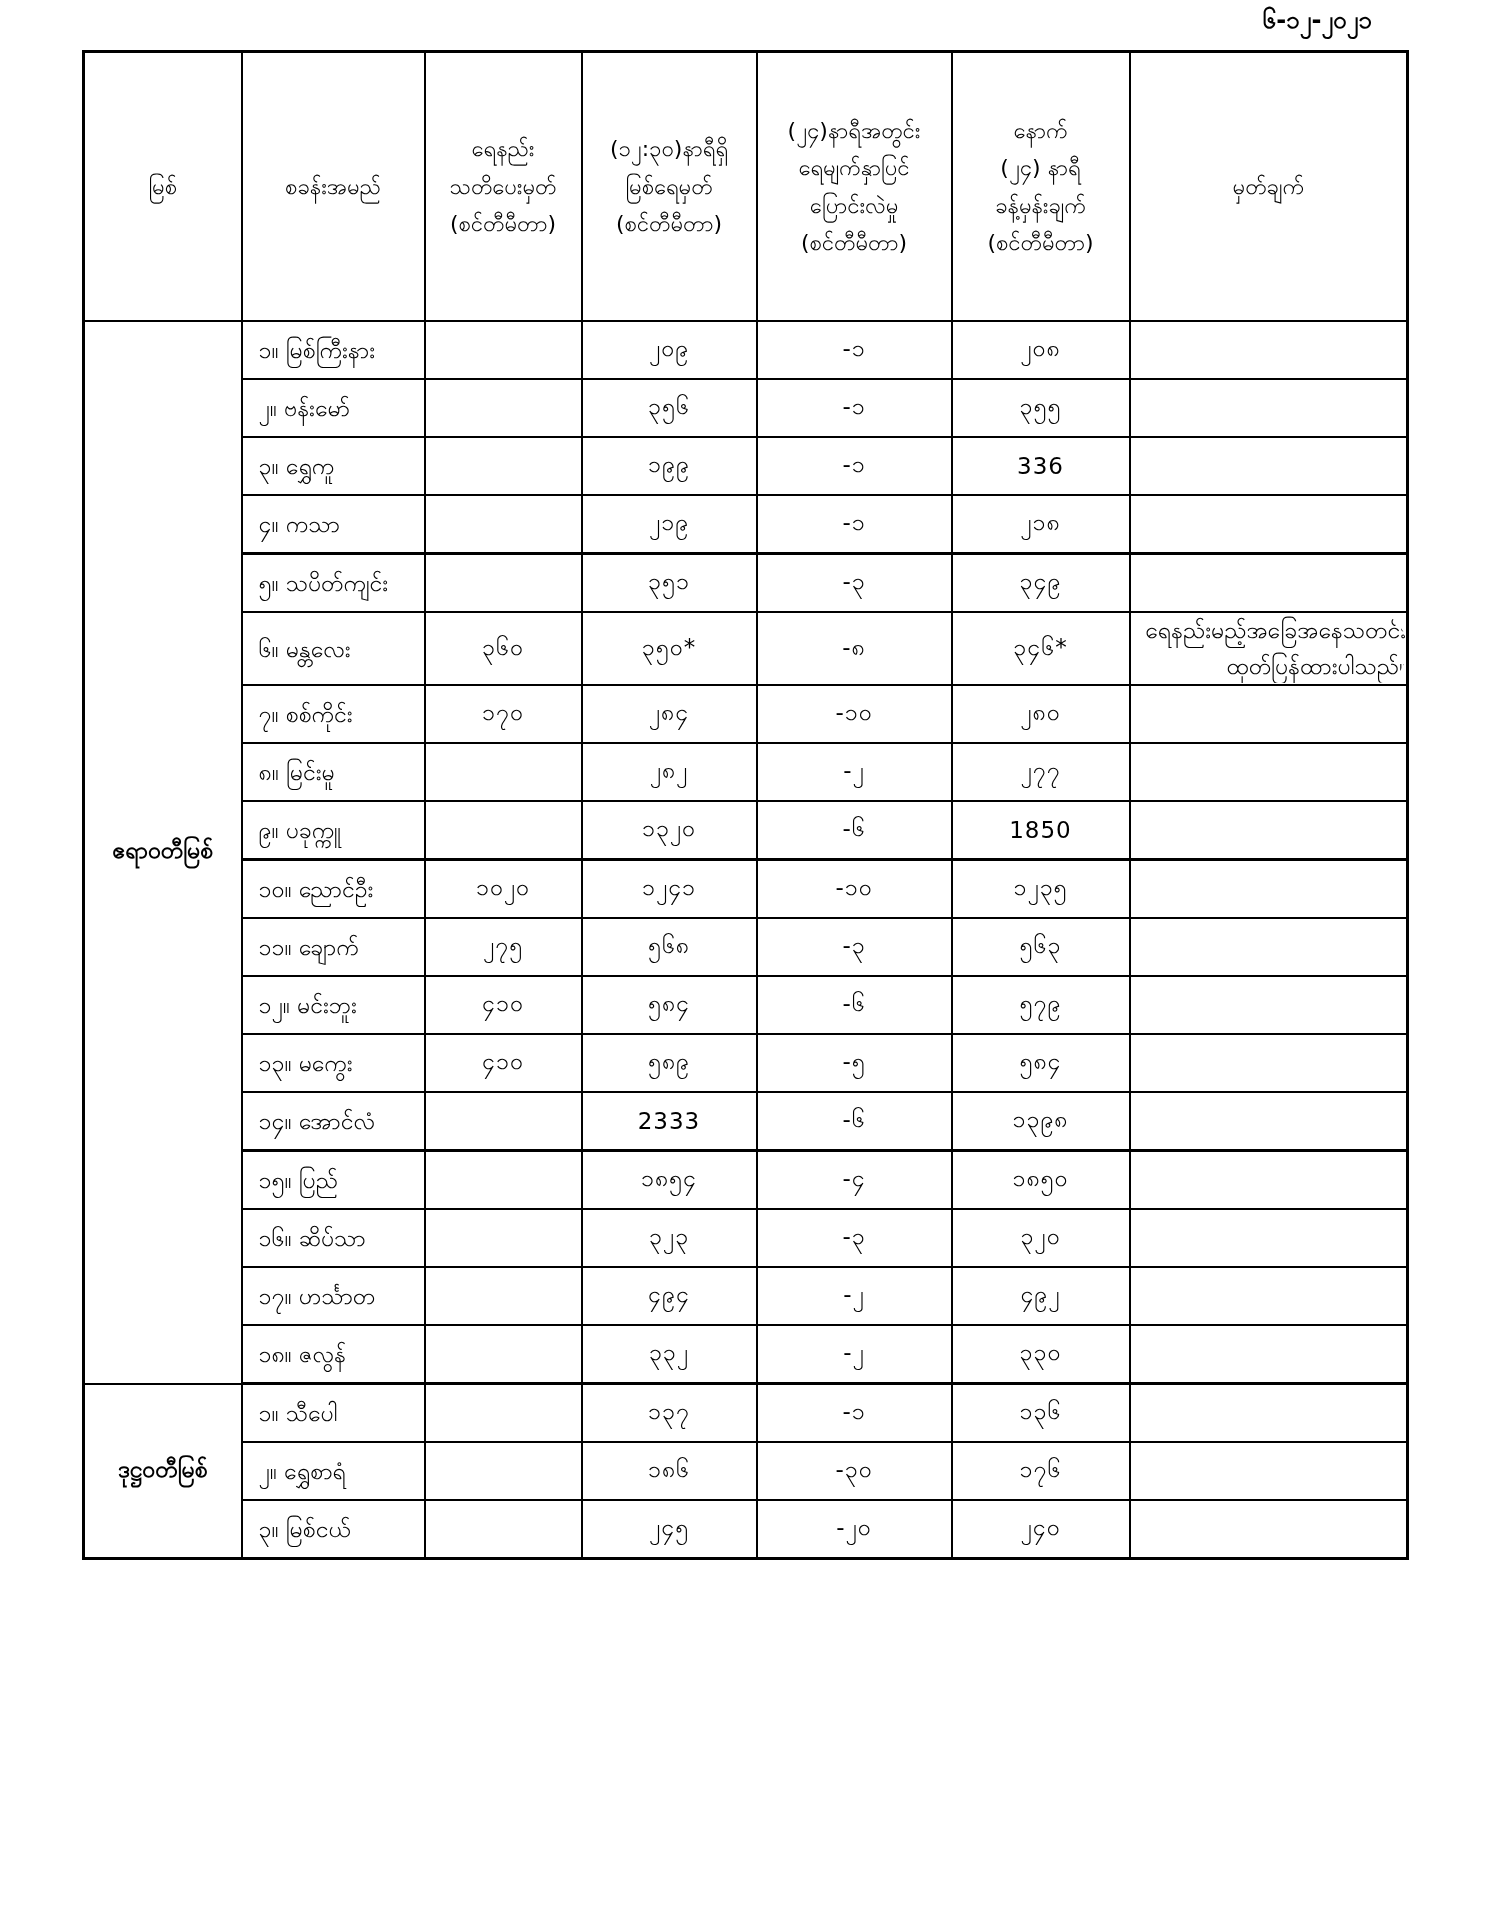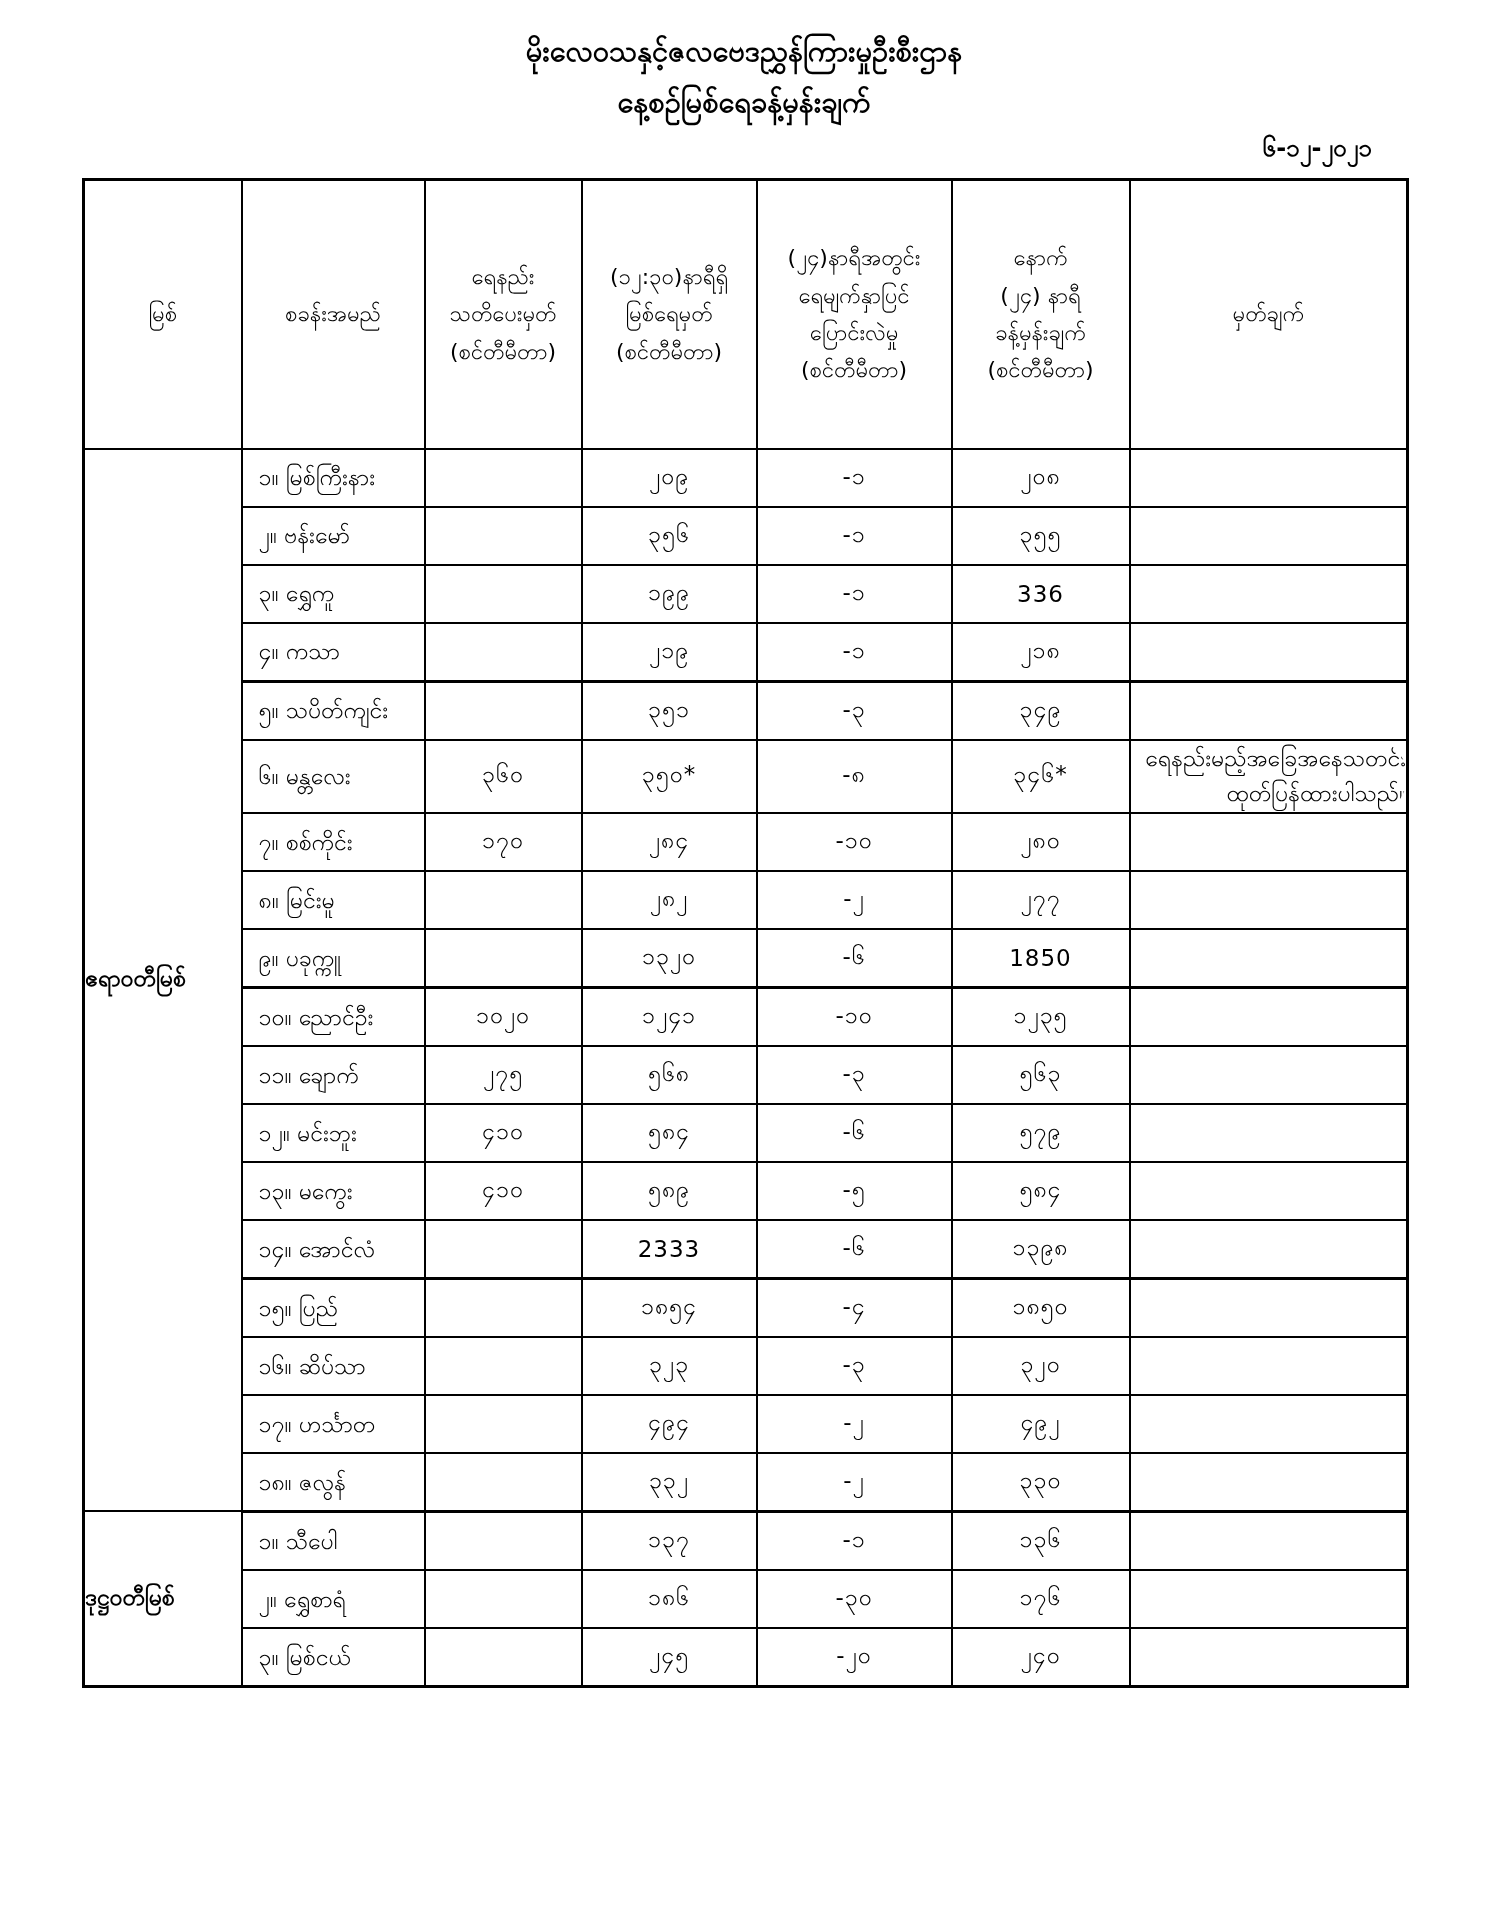--- a/index.html
+++ b/index.html
@@ -41,21 +41,21 @@
     font-size: 22px;
     font-weight: normal;
     text-align: center;
     vertical-align: middle;
     white-space: pre-line;
     line-height: 1.7;
   }
   .river-table tbody td { height: 56px; font-size: 23px; vertical-align: middle; }
 
   td.river-cell {
-    text-align: left;
+    text-align: center;
     font-weight: bold;
     font-size: 24px;
   }
   td.station-cell { text-align: left; padding-left: 16px; line-height: 1.4; }
   td.num-cell { text-align: center; letter-spacing: 1px; }
   td.remark-cell {
     text-align: right;
     font-size: 13.5px;
     white-space: pre-line;
     line-height: 1.55;
@@ -69,24 +69,20 @@
   col.c-level   { width: 175px; }
   col.c-change  { width: 195px; }
   col.c-fcst    { width: 178px; }
   col.c-remark  { width: 278px; }
 </style>
 </head>
 <body>
 
 <div class="page">
 
-  <div class="titles">
-    <div class="title-line">မိုးလေဝသနှင့်ဇလဗေဒညွှန်ကြားမှုဦးစီးဌာန</div>
-    <div class="title-line">နေ့စဉ်မြစ်ရေခန့်မှန်းချက်</div>
-  </div>
 
   <div class="date-line">၆-၁၂-၂၀၂၁</div>
 
   <table class="river-table">
     <colgroup>
       <col class="c-river">
         <col class="c-station">
         <col class="c-warn">
       <col class="c-level">
         <col class="c-change">

